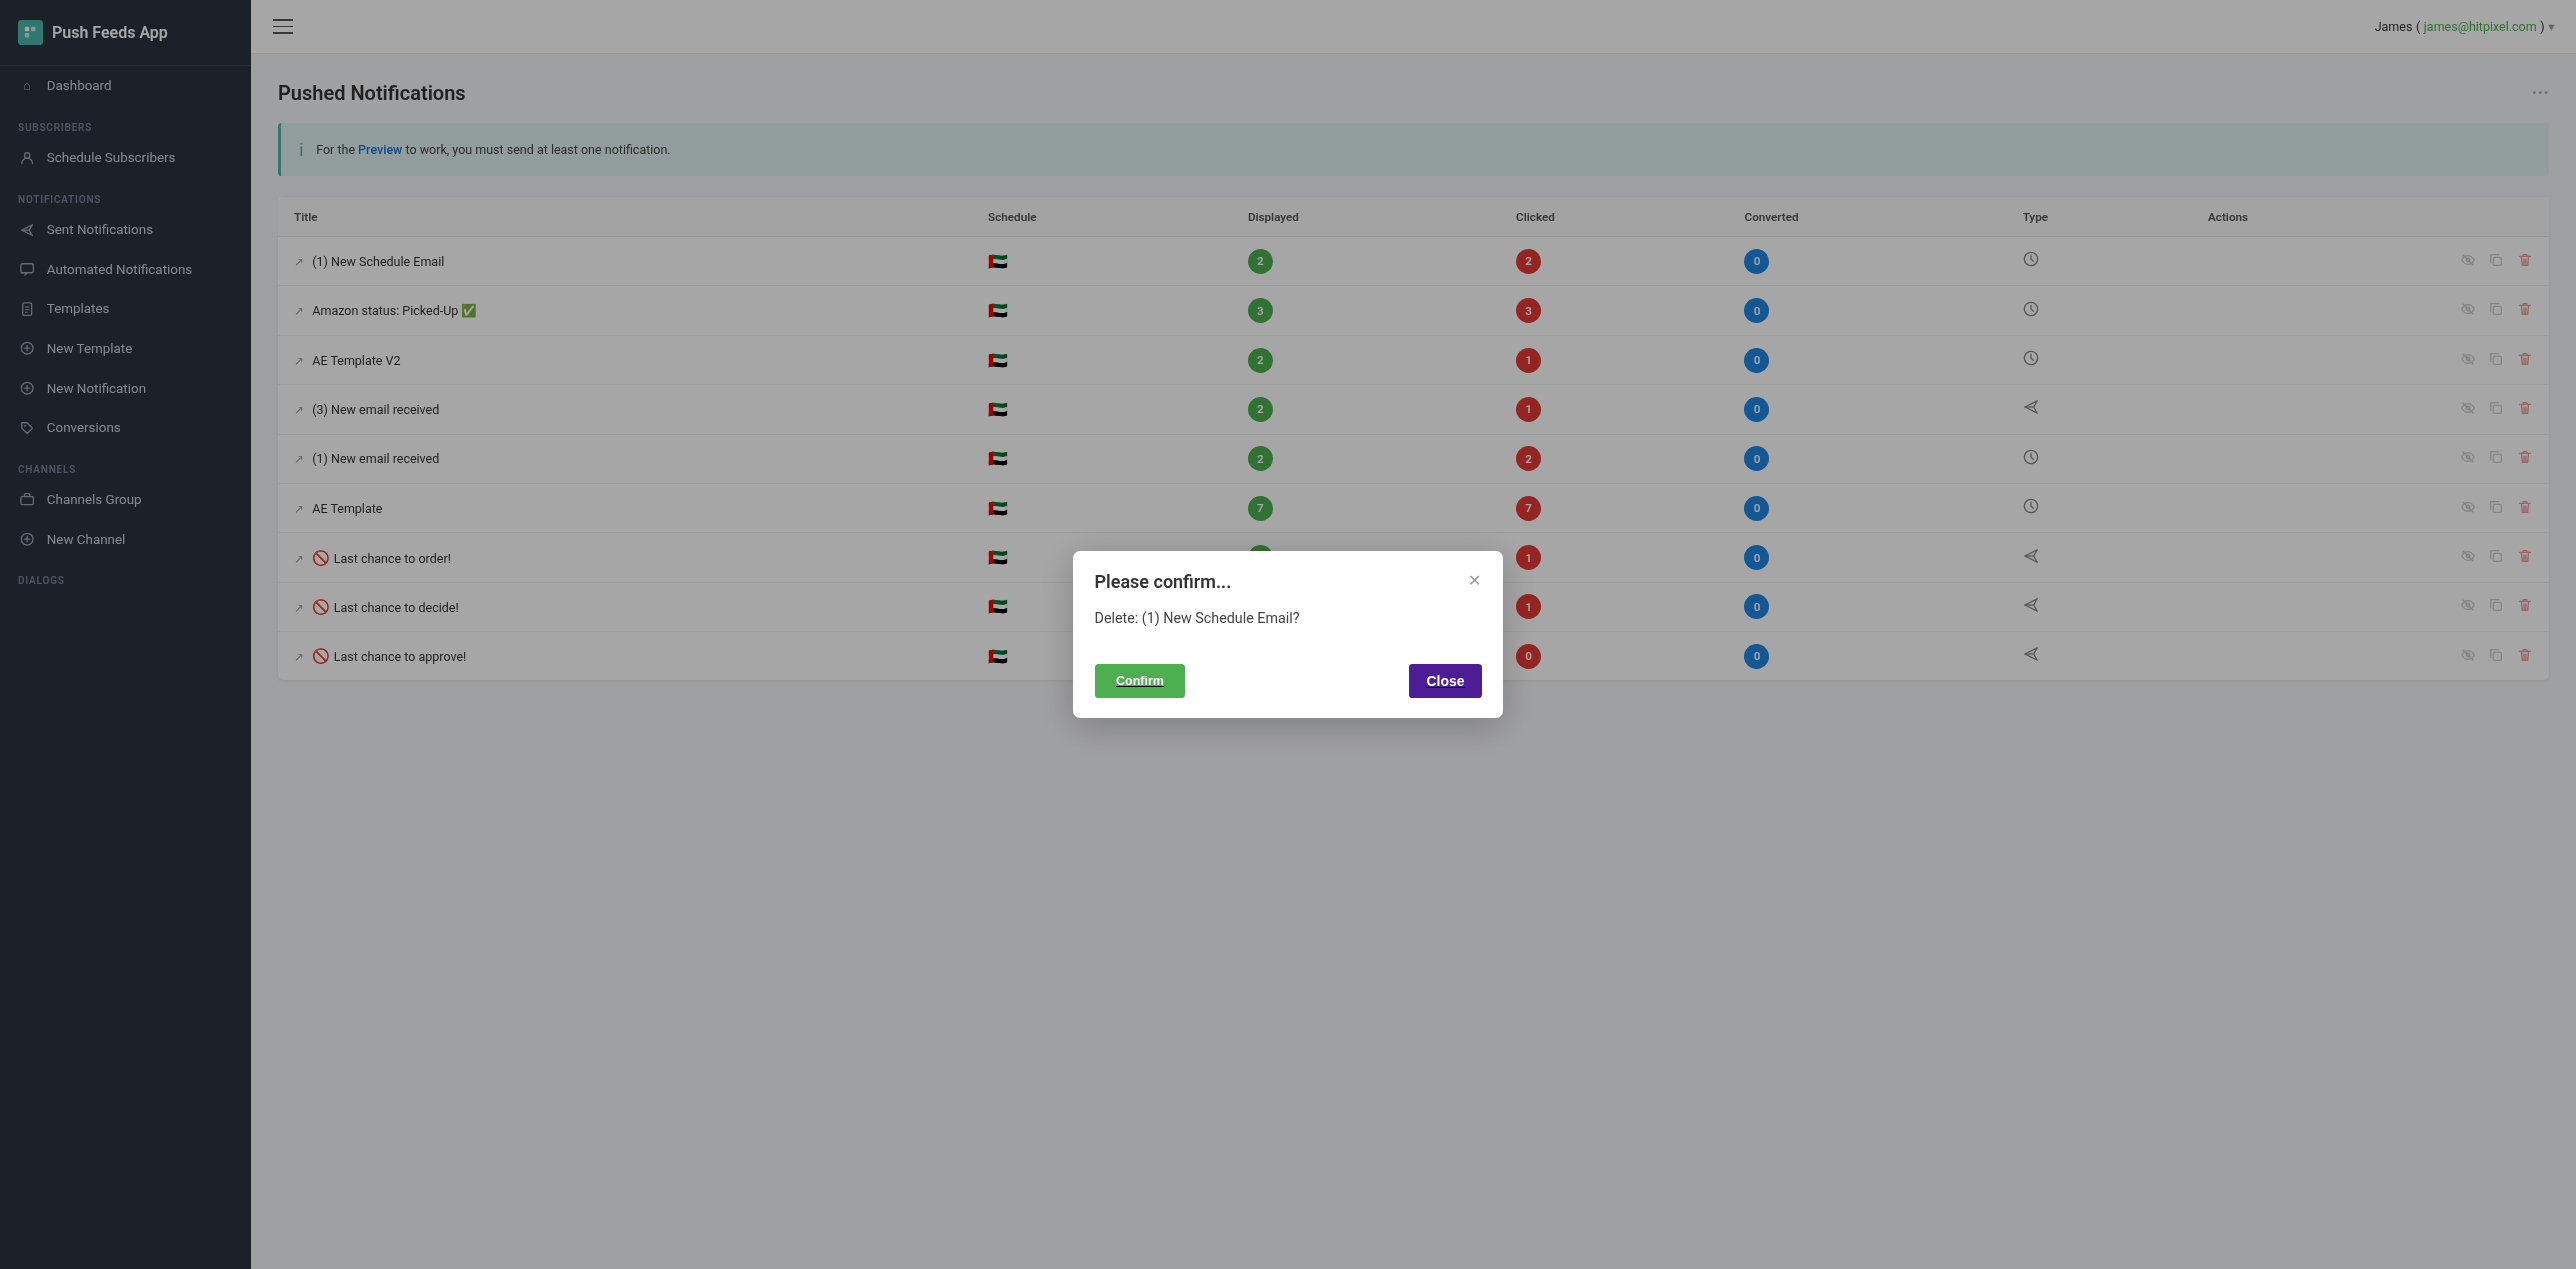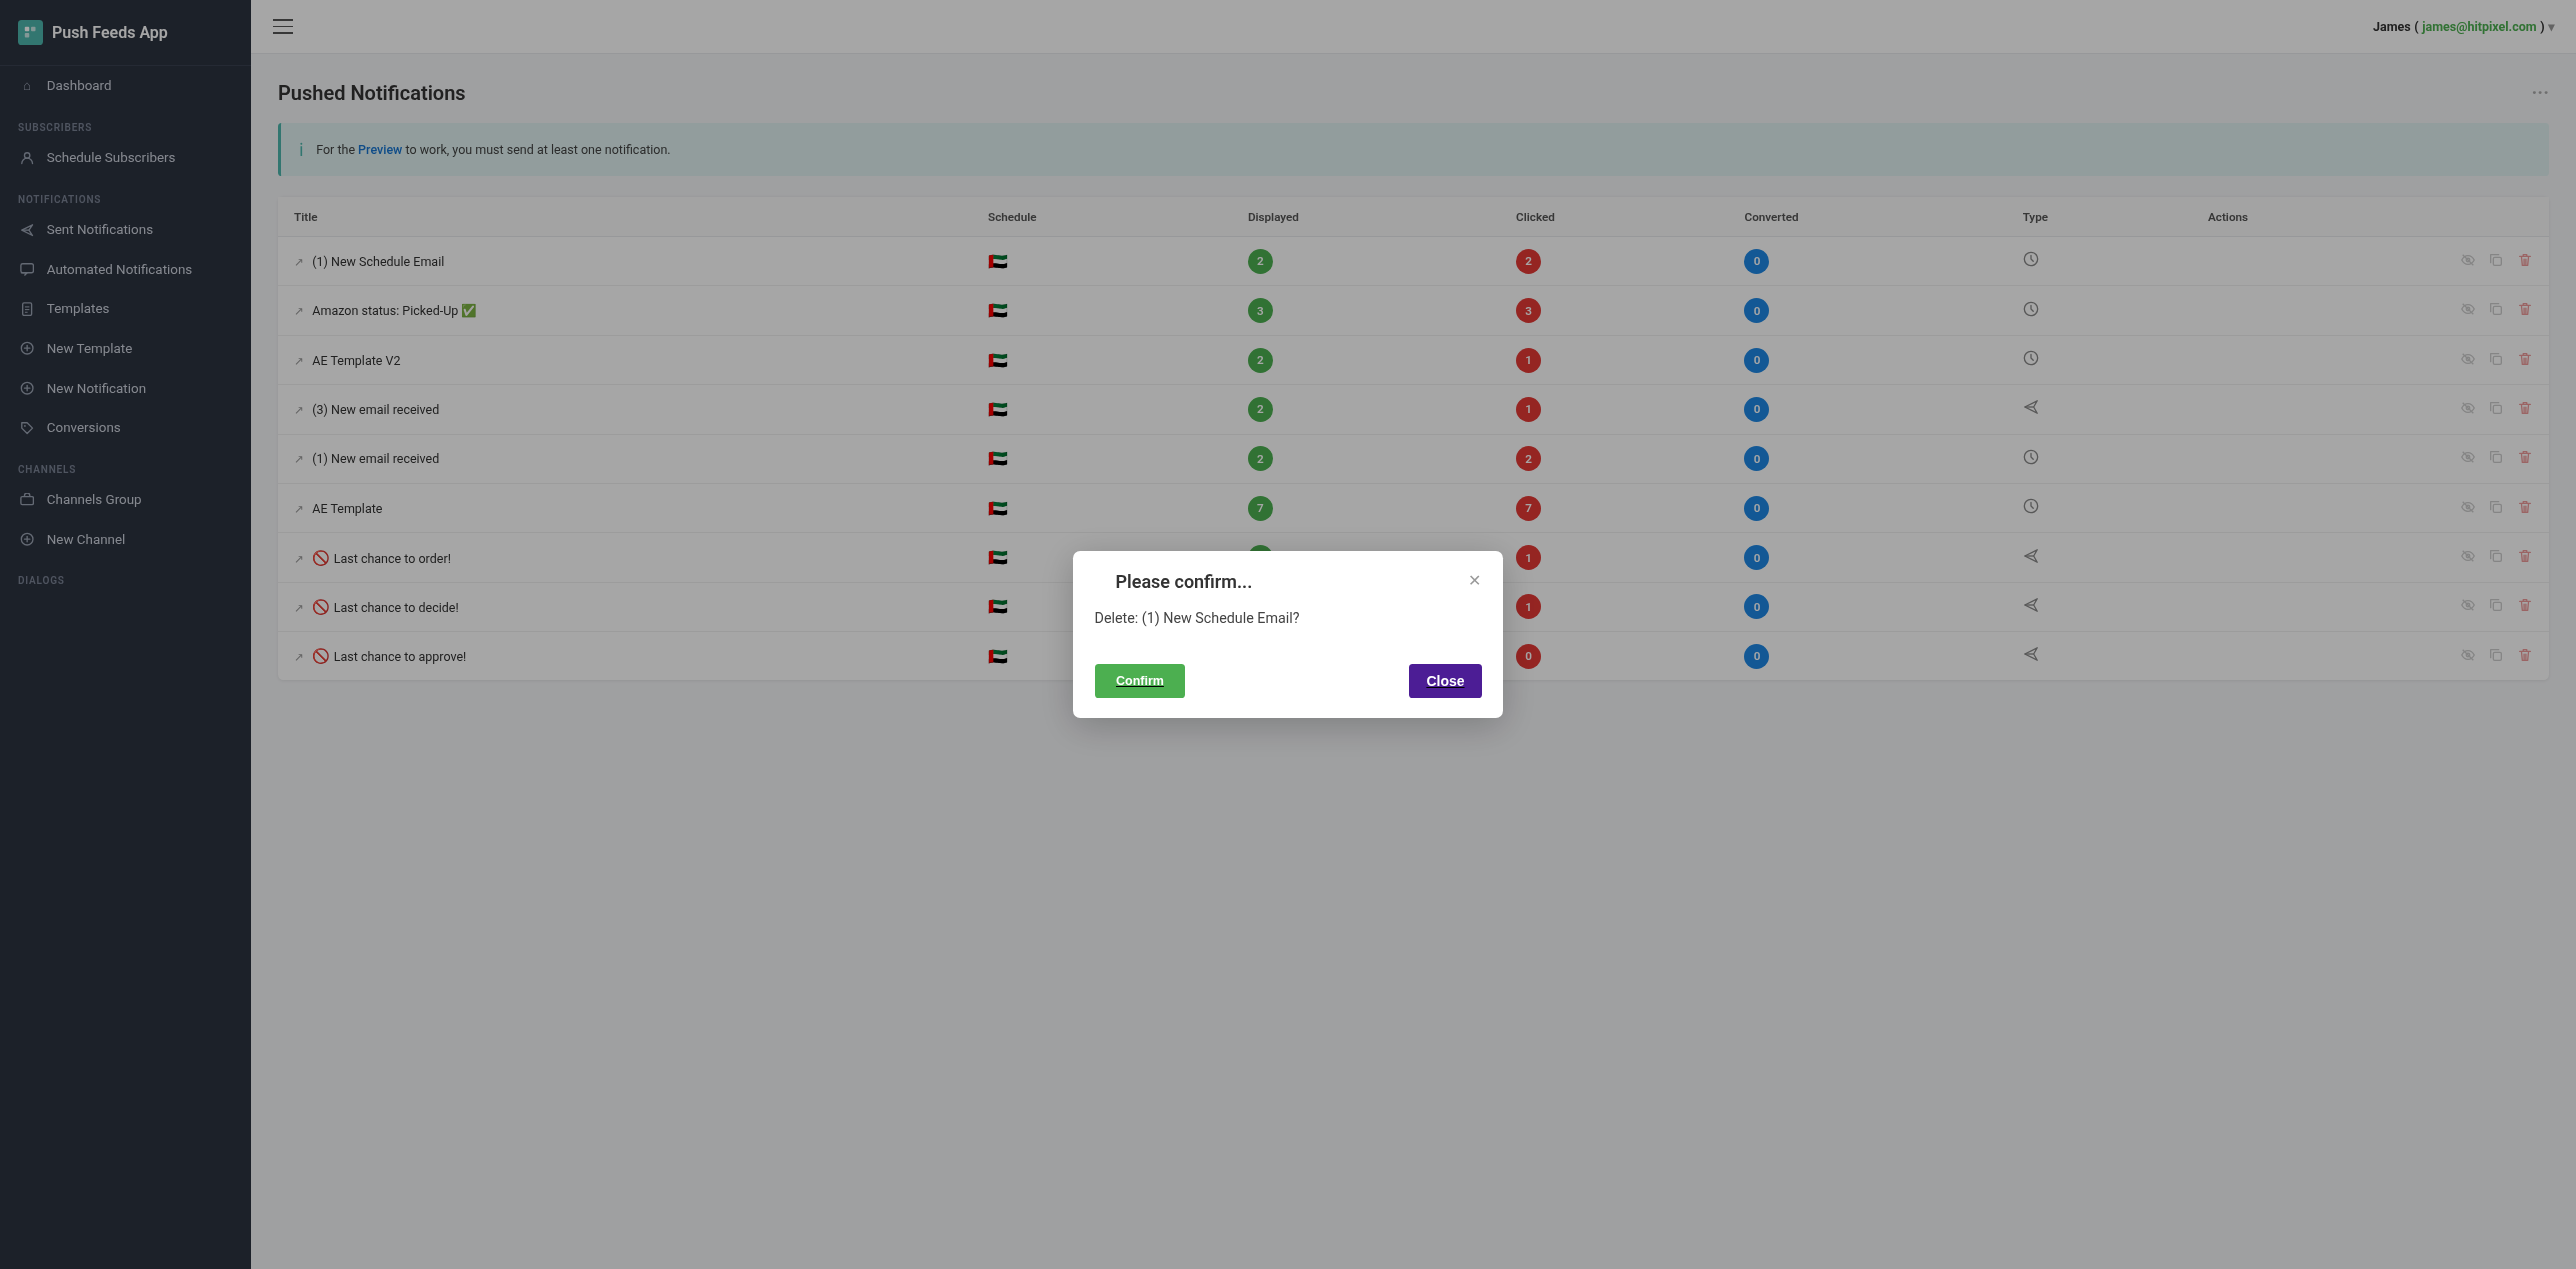--- a/index.html
+++ b/index.html
@@ -78,21 +78,21 @@
       padding: 0 21.5px;
       height: 54px;
       display: flex;
       align-items: center;
       justify-content: space-between;
       border-bottom: 0.9px solid #e8eaed;
       flex-shrink: 0;
     }
     .hamburger { cursor: pointer; display: flex; flex-direction: column; gap: 4.5px; }
     .hamburger span { display: block; width: 20px; height: 1.8px; background: #555; }
-    .user-info { font-size: 12.5px; color: #333; display: flex; align-items: flex-end; gap: 3.6px; font-weight: bold; }
+    .user-info { font-size: 12.5px; color: #333; display: flex; align-items: flex-end; gap: 3.6px; }
     .user-info a { color: #4caf50; text-decoration: none; }
     .user-chevron { color: #999; }
 
     
     .content {
       flex: 1;
       overflow-y: auto;
       padding: 27px;
       position: relative;
     }
@@ -187,21 +187,20 @@
     .modal-header {
       padding: 20px 21.5px 0;
       display: flex;
       align-items: flex-start;
       justify-content: space-between;
     }
     .modal-title {
       font-size: 18px;
       font-weight: 600;
       color: #333;
-      margin-left: 21px;
     }
     .modal-close {
       font-size: 16px;
       color: #999;
       cursor: pointer;
       line-height: 1;
       margin-top: 1.8px;
     }
     .modal-body {
       padding: 18px 21.5px 25px;

